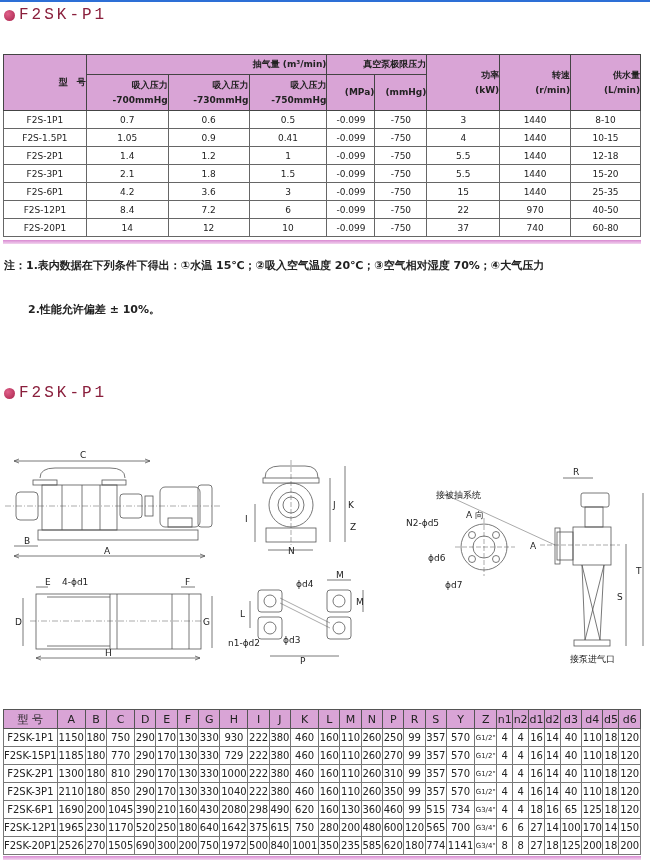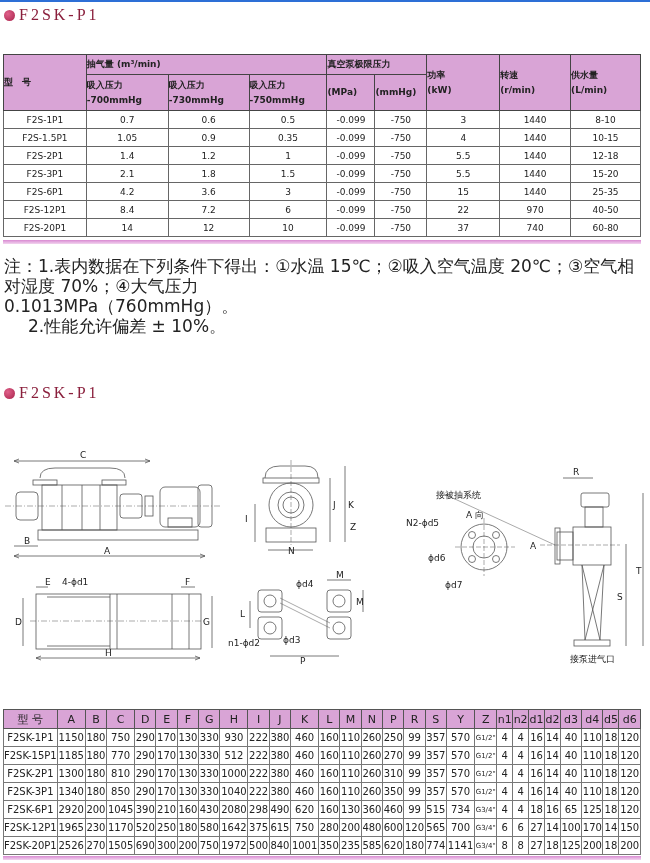--- a/index.html
+++ b/index.html
@@ -1,30 +1,30 @@
 <!DOCTYPE html>
 <html><head>
 <meta charset="utf-8">
 <style>
   * { box-sizing: border-box; margin: 0; padding: 0; }
   body { width: 650px; height: 863px; background: #ffffff; font-family: "DejaVu Sans", "Liberation Sans", sans-serif; color: #222; position: relative; overflow: hidden; }
   .topline { position: absolute; left: 0; top: 0; width: 650px; height: 2px; background: #2d6fd6; }
   .sec-title { position: absolute; left: 4px; display: flex; align-items: center; font-size: 16px; color: #8a1f3c; letter-spacing: 0.5px; }
   .sec-title .dot { width: 11px; height: 11px; border-radius: 50%; background: radial-gradient(circle at 35% 35%, #e0608a, #a8234a); margin-right: 4px; }
-  .sec-title .model { letter-spacing: 3px; margin-right: 6px; font-family: Liberation Serif, serif; }
+  .sec-title .model { letter-spacing: 3px; margin-right: 6px; font-family: Liberation Mono, monospace; }
   table { border-collapse: collapse; position: absolute; }
   .spec { left: 3px; top: 54px; width: 638px; font-size: 9px; border: 1.5px solid #333; }
-  .spec th { background: #d9a4d6; font-weight: bold; color: #222; border: 1px solid #444; text-align: left; font-size: 9px; line-height: 15px; padding: 0; }
+  .spec th { background: #d9a4d6; font-weight: bold; color: #222; border: 1px solid #444; text-align: right; font-size: 9px; line-height: 15px; padding: 0; }
   .spec td { border: 1px solid #666; text-align: center; height: 18px; padding: 0; font-size: 9px; }
   .spec tr.h1 th { height: 20px; }
   .spec tr.h2 th { height: 36px; }
   .shadow-bar { position: absolute; height: 4px; background: linear-gradient(#d98ad2, #f2d4ef); }
-  .note { position: absolute; left: 4px; top: 256px; font-size: 17px; line-height: 20px; color: #222; width: 640px; }
+  .note { position: absolute; left: 4px; top: 256px; font-size: 11px; line-height: 20px; color: #222; width: 640px; font-weight: bold; }
   .note .l2 { padding-left: 0; }
-  .note .l3 { padding-left: 24px; }
+  .note .l3 { padding-left: 24px; margin-top: 24px; }
   .dim { left: 3px; top: 709px; width: 638px; font-size: 10px; border: 1.5px solid #333; }
   .dim th { background: #d9a4d6; border: 1px solid #555; height: 19px; font-size: 11px; font-weight: normal; color: #222; padding: 0; }
   .dim td { border: 1px solid #777; height: 18px; text-align: center; font-size: 10px; padding: 0; }
   .dim td.model { font-size: 10px; white-space: nowrap; }
   .dim td.z { font-size: 7px; }
   .drawing { position: absolute; }
   svg text { font-family: "DejaVu Sans", sans-serif; }
 </style>
 </head>
 <body>
@@ -74,21 +74,21 @@
         <td>-0.099</td>
         <td>-750</td>
         <td>3</td>
         <td>1440</td>
         <td>8-10</td>
       </tr>
       <tr>
         <td>F2S-1.5P1</td>
         <td>1.05</td>
         <td>0.9</td>
-        <td>0.35</td>
+        <td>0.41</td>
         <td>-0.099</td>
         <td>-750</td>
         <td>4</td>
         <td>1440</td>
         <td>10-15</td>
       </tr>
       <tr>
         <td>F2S-2P1</td>
         <td>1.4</td>
         <td>1.2</td>
@@ -142,21 +142,20 @@
         <td>37</td>
         <td>740</td>
         <td>60-80</td>
       </tr>
     </tbody>
 </table>
 <div class="shadow-bar" style="left:3px; top:240px; width:638px;"></div>
 
 <div class="note">
   <div>注：1.表内数据在下列条件下得出：①水温 15℃；②吸入空气温度 20℃；③空气相对湿度 70%；④大气压力</div>
-  <div class="l2">0.1013MPa（760mmHg）。</div>
   <div class="l3">2.性能允许偏差 ± 10%。</div>
 </div>
 
 <div class="sec-title" style="top:384px;">
   <span class="dot"></span>
   <span class="model">F2SK-P1</span>
 </div>
 
 <svg class="drawing" style="left:0; top:430px;" width="650" height="245" viewBox="0 430 650 245" fill="none" stroke="#555" stroke-width="0.8">
 
@@ -360,21 +359,21 @@
       </tr>
       <tr>
         <td class="model">F2SK-15P1</td>
         <td>1185</td>
         <td>180</td>
         <td>770</td>
         <td>290</td>
         <td>170</td>
         <td>130</td>
         <td>330</td>
-        <td>512</td>
+        <td>729</td>
         <td>222</td>
         <td>380</td>
         <td>460</td>
         <td>160</td>
         <td>110</td>
         <td>260</td>
         <td>270</td>
         <td>99</td>
         <td>357</td>
         <td>570</td>
@@ -413,21 +412,21 @@
         <td>4</td>
         <td>16</td>
         <td>14</td>
         <td>40</td>
         <td>110</td>
         <td>18</td>
         <td>120</td>
       </tr>
       <tr>
         <td class="model">F2SK-3P1</td>
-        <td>1340</td>
+        <td>2110</td>
         <td>180</td>
         <td>850</td>
         <td>290</td>
         <td>170</td>
         <td>130</td>
         <td>330</td>
         <td>1040</td>
         <td>222</td>
         <td>380</td>
         <td>460</td>
@@ -443,21 +442,21 @@
         <td>4</td>
         <td>16</td>
         <td>14</td>
         <td>40</td>
         <td>110</td>
         <td>18</td>
         <td>120</td>
       </tr>
       <tr>
         <td class="model">F2SK-6P1</td>
-        <td>2920</td>
+        <td>1690</td>
         <td>200</td>
         <td>1045</td>
         <td>390</td>
         <td>210</td>
         <td>160</td>
         <td>430</td>
         <td>2080</td>
         <td>298</td>
         <td>490</td>
         <td>620</td>
@@ -479,21 +478,21 @@
         <td>120</td>
       </tr>
       <tr>
         <td class="model">F2SK-12P1</td>
         <td>1965</td>
         <td>230</td>
         <td>1170</td>
         <td>520</td>
         <td>250</td>
         <td>180</td>
-        <td>580</td>
+        <td>640</td>
         <td>1642</td>
         <td>375</td>
         <td>615</td>
         <td>750</td>
         <td>280</td>
         <td>200</td>
         <td>480</td>
         <td>600</td>
         <td>120</td>
         <td>565</td>

